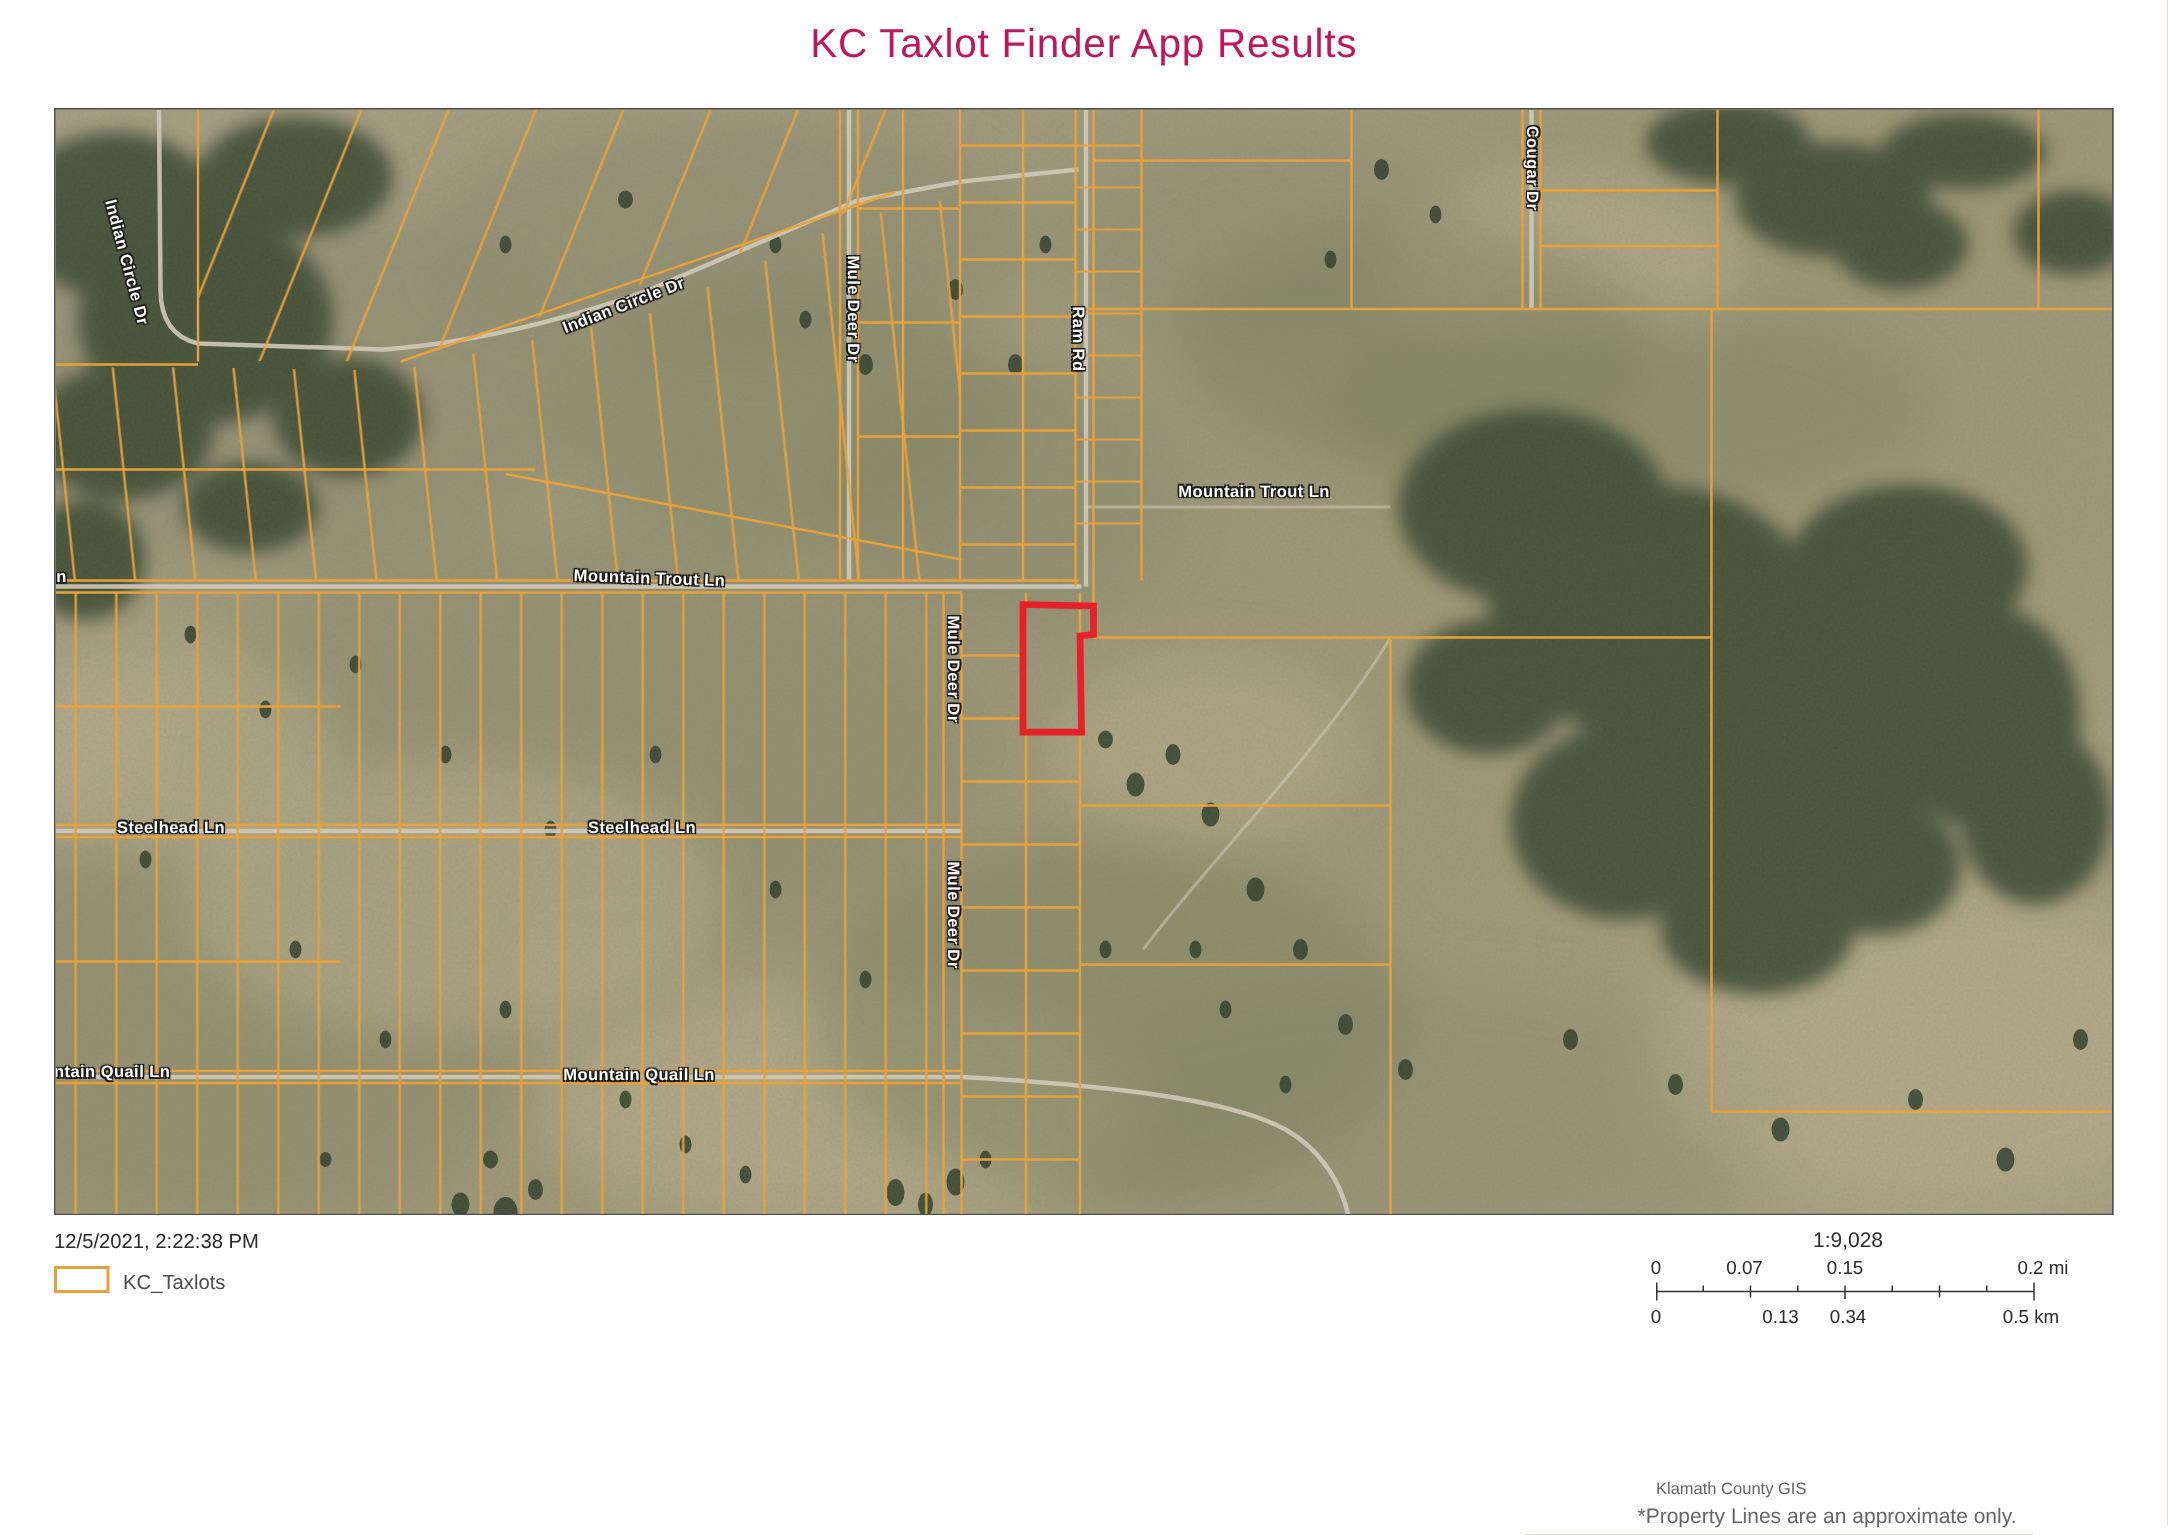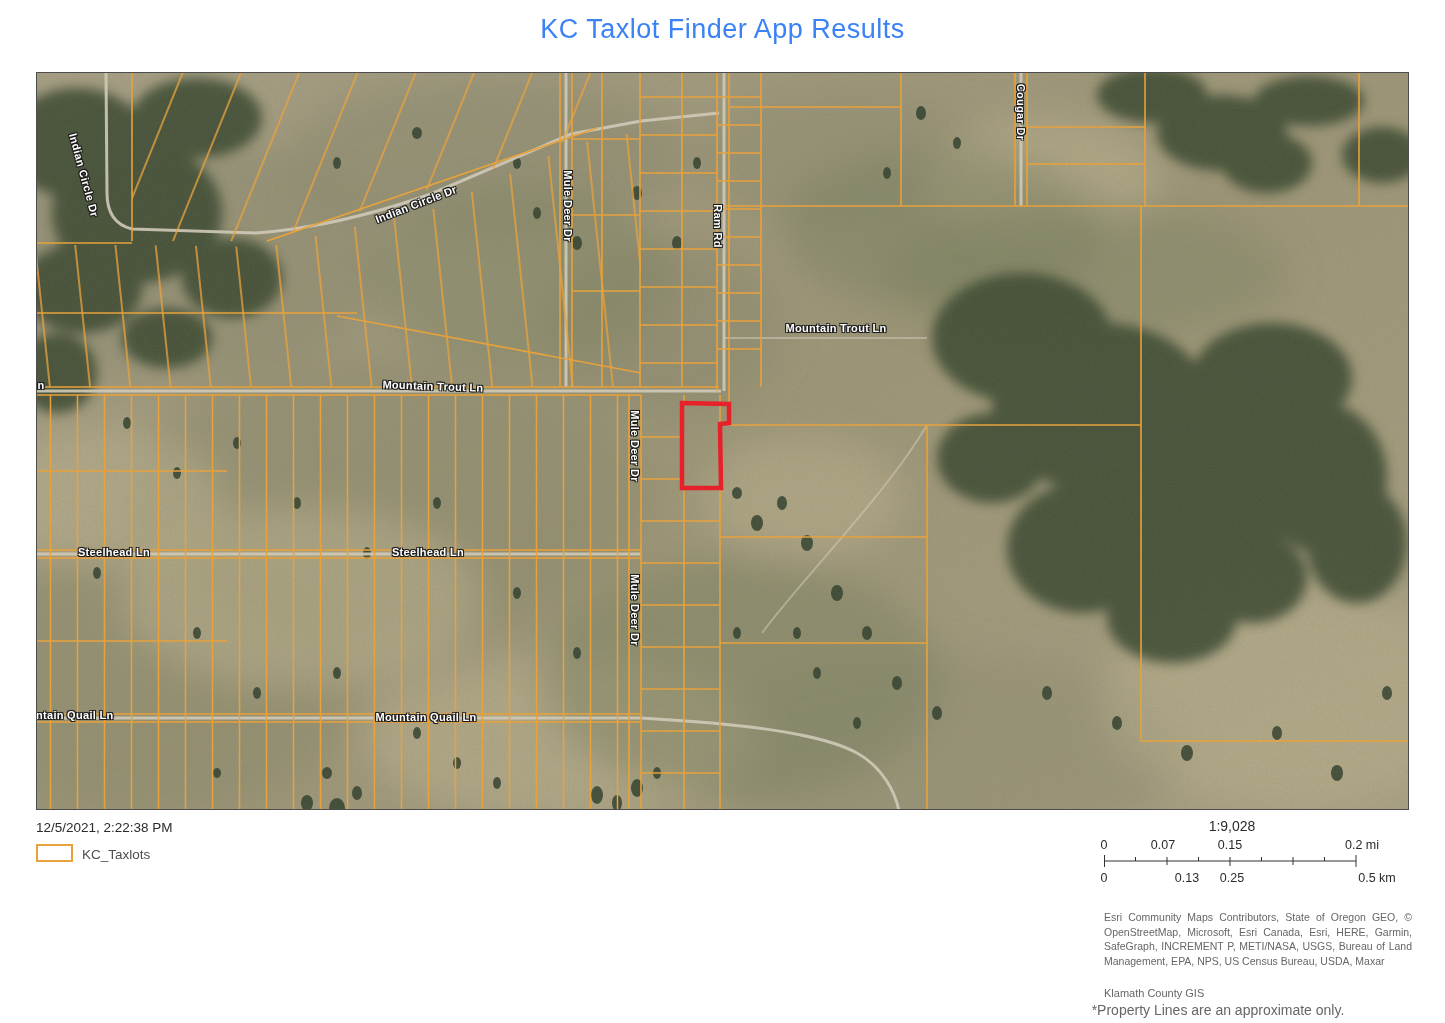--- a/index.html
+++ b/index.html
@@ -4,21 +4,21 @@
 <style>
   :root{
     --taxlot:#E8A23B;
     --highlight:#E62129;
     --road:#CFC9B8;
   }
   *{box-sizing:border-box;margin:0;padding:0}
   body{background:#fff;font-family:"Liberation Sans",sans-serif}
   .page{position:relative;width:1445px;height:1023px;background:#fff;overflow:hidden}
   .title{position:absolute;left:0;right:0;top:14px;text-align:center;
-         font-size:27px;color:#3b82f6;letter-spacing:.5px}
+         font-size:27px;color:#be185d;letter-spacing:.5px}
   
   .map{position:absolute;left:36px;top:72px;width:1373px;height:738px;
        overflow:hidden;border:1px solid #4d4d4d;background:#a59d81}
   .map svg{position:absolute;left:0;top:0}
   .tx{stroke:var(--taxlot);stroke-width:1.6;fill:none}
   .tx-thin{stroke:var(--taxlot);stroke-width:1.3;fill:none}
   .rd{stroke:var(--road);stroke-width:3;fill:none;opacity:.9}
   .rd-faint{stroke:var(--road);stroke-width:2;fill:none;opacity:.55}
   .hl{stroke:var(--highlight);stroke-width:4.5;fill:none;stroke-linejoin:miter}
   .map-label{position:absolute;transform:translate(-50%,-50%) rotate(var(--rot,0deg));
@@ -322,21 +322,20 @@
   <div class="scalebar">
     <span class="mi-label" style="left:0">0</span>
     <span class="mi-label" style="left:59px">0.07</span>
     <span class="mi-label" style="left:126px">0.15</span>
     <span class="mi-label" style="left:258px">0.2 mi</span>
     <svg class="bar-svg" width="256" height="14">
       <path d="M0.5 1V13 M252 1V13 M0 7H252 M31.5 3V7 M63 3V7 M94.5 3V7 M157.5 3V7 M189 3V7 M220.5 3V7 M126 3V12 M63 7V11 M189 7V11" stroke="#333" stroke-width="1" fill="none"></path>
     </svg>
     <span class="km-label" style="left:0">0</span>
     <span class="km-label" style="left:83px">0.13</span>
-    <span class="km-label" style="left:128px">0.25</span>
-    <span class="km-label" style="left:273px">0.5 km</span>
+    <span class="km-label" style="left:128px">0.34</span>
+    <span class="km-label" style="left:250px">0.5 km</span>
   </div>
 
-  <div class="attribution">Esri Community Maps Contributors, State of Oregon GEO, © OpenStreetMap, Microsoft, Esri Canada, Esri, HERE, Garmin, SafeGraph, INCREMENT P, METI/NASA, USGS, Bureau of Land Management, EPA, NPS, US Census Bureau, USDA, Maxar</div>
   <div class="agency">Klamath County GIS</div>
   <div class="disclaimer">*Property Lines are an approximate only.</div>
 
 </div>
 
 </body></html>

